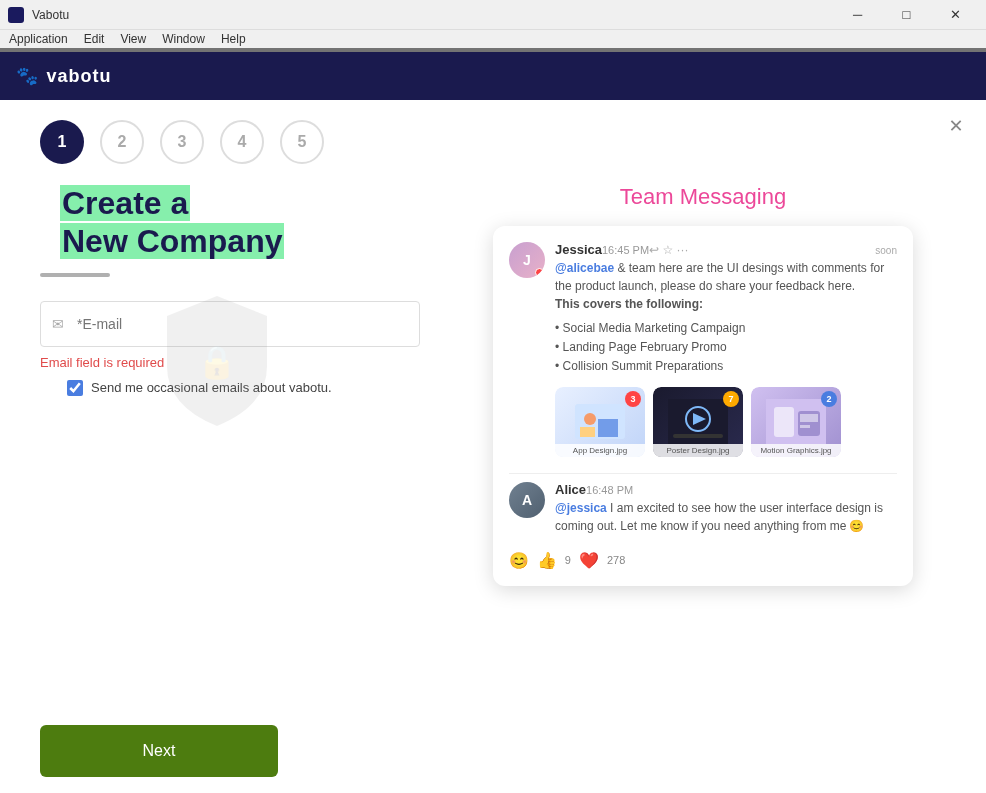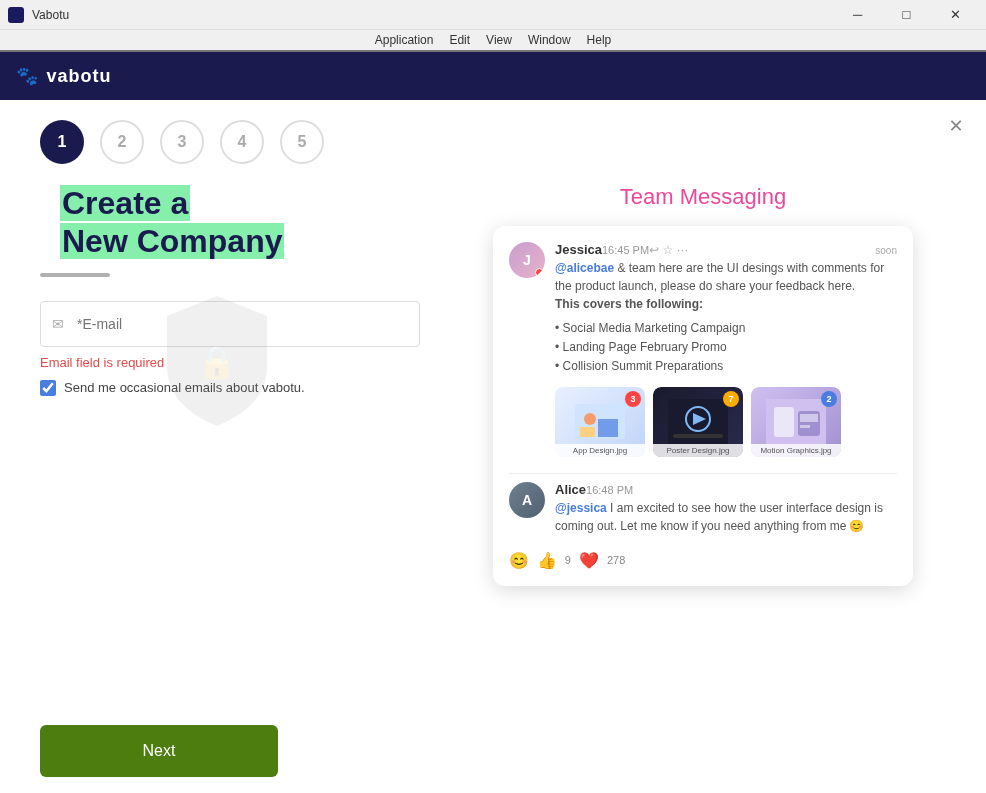--- a/index.html
+++ b/index.html
@@ -53,22 +53,21 @@
       color: #333;
     }
 
     
     .menu-bar {
       display: flex;
       align-items: center;
       height: 22px;
       background: #f0f0f0;
       padding: 0 1px;
-      border-bottom: 2px solid #737373;
-      justify-content: center;
+      border-bottom: 4px solid #737373;
     }
     .menu-item {
       padding: 2px 8px;
       font-size: 12px;
       color: #333;
       cursor: pointer;
     }
 
     
     .app-header {
@@ -204,20 +203,21 @@
     }
     .error-text {
       color: #e04b4b;
       font-size: 13px;
       margin-bottom: 10px;
     }
     .checkbox-row {
       display: flex;
       align-items: center;
       gap: 8px;
+      margin-left: 27px;
     }
     .checkbox-input {
       width: 16px;
       height: 16px;
       accent-color: #4a7de0;
     }
     .checkbox-label {
       font-size: 13px;
       color: #444;
     }

